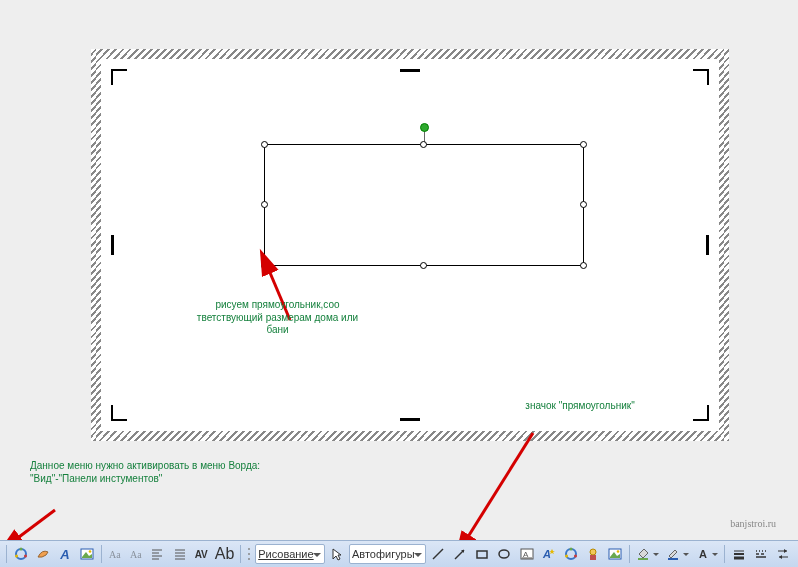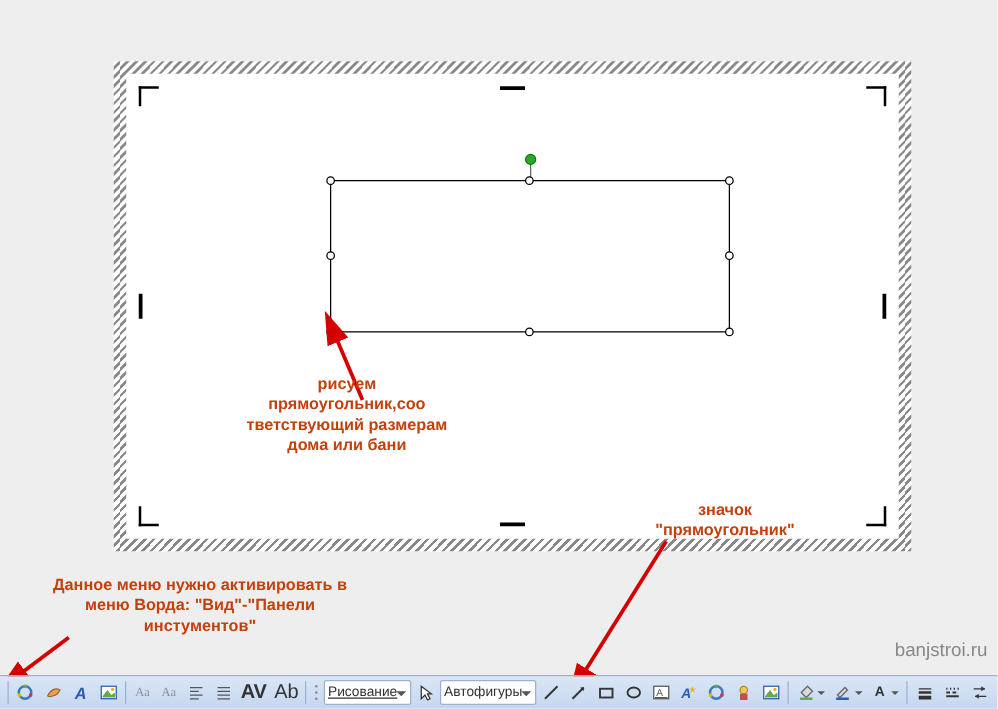--- a/index.html
+++ b/index.html
@@ -84,33 +84,33 @@
   }
   .rot-line {
     position: absolute;
     left: 50%;
     top: -15px;
     width: 1px; height: 14px;
     background: #666;
   }
   .annotation {
     position: absolute;
-    color: #c2410c;
-    font-weight: bold;
-    font-size: 13px;
+    color: #15803d;
+    font-weight: normal;
+    font-size: 10px;
     text-align: center;
     line-height: 1.25;
   }
   .watermark {
     position: absolute;
-    right: 8px;
+    right: 22px;
     bottom: 38px;
     color: #888;
-    font-size: 15px;
-    font-family: Liberation Sans, sans-serif;
+    font-size: 10px;
+    font-family: Liberation Serif, serif;
   }
   svg.arrow {
     position: absolute;
     overflow: visible;
     pointer-events: none;
   }
 
   
   .toolbar {
     position: absolute;
@@ -217,21 +217,21 @@
   <defs>
       <marker id="ah3" markerWidth="10" markerHeight="10" refX="2" refY="3" orient="auto">
         <path d="M0,0 L0,6 L9,3 z" fill="#d40000"></path>
       </marker>
     </defs>
   <line x1="85" y1="5" x2="18" y2="112" stroke="#d40000" stroke-width="3" marker-end="url(#ah3)"></line>
 </svg>
 
 <div class="annotation" style="left:195px;top:299px;width:165px">рисуем прямоугольник,соо тветствующий размерам дома или бани</div>
 <div class="annotation" style="left:510px;top:400px;width:140px">значок "прямоугольник"</div>
-<div class="annotation" style="left:30px;top:460px;width:260px;text-align:center">Данное меню нужно активировать в меню Ворда: "Вид"-"Панели инстументов"</div>
+<div class="annotation" style="left:30px;top:460px;width:260px;text-align:left">Данное меню нужно активировать в меню Ворда: "Вид"-"Панели инстументов"</div>
 
 <div class="watermark">banjstroi.ru</div>
 
 <div class="toolbar">
 
   <div class="tb-sep"></div>
 
   <div class="tb-btn">
       <span class="icon-box">
         <svg width="14" height="14">
@@ -287,21 +287,21 @@
       <span class="icon-box">
         <svg width="14" height="14">
           <line x1="2" y1="3" x2="12" y2="3" stroke="#555"></line>
           <line x1="2" y1="6" x2="12" y2="6" stroke="#555"></line>
           <line x1="2" y1="9" x2="12" y2="9" stroke="#555"></line>
           <line x1="2" y1="12" x2="12" y2="12" stroke="#555"></line>
         </svg>
       </span>
     </div>
   <div class="tb-btn">
-      <span style="font-size:16px;font-weight:bold">AV</span>
+      <span style="font-size:10px;font-weight:bold">AV</span>
     </div>
   <div class="tb-btn">
       <span style="font-size:16px">Ab</span>
     </div>
 
   <div class="tb-sep"></div>
   <div class="tb-btn" style="min-width:6px">
       <svg width="4" height="16">
         <circle cx="2" cy="3" r="1" fill="#888"></circle>
         <circle cx="2" cy="8" r="1" fill="#888"></circle>

